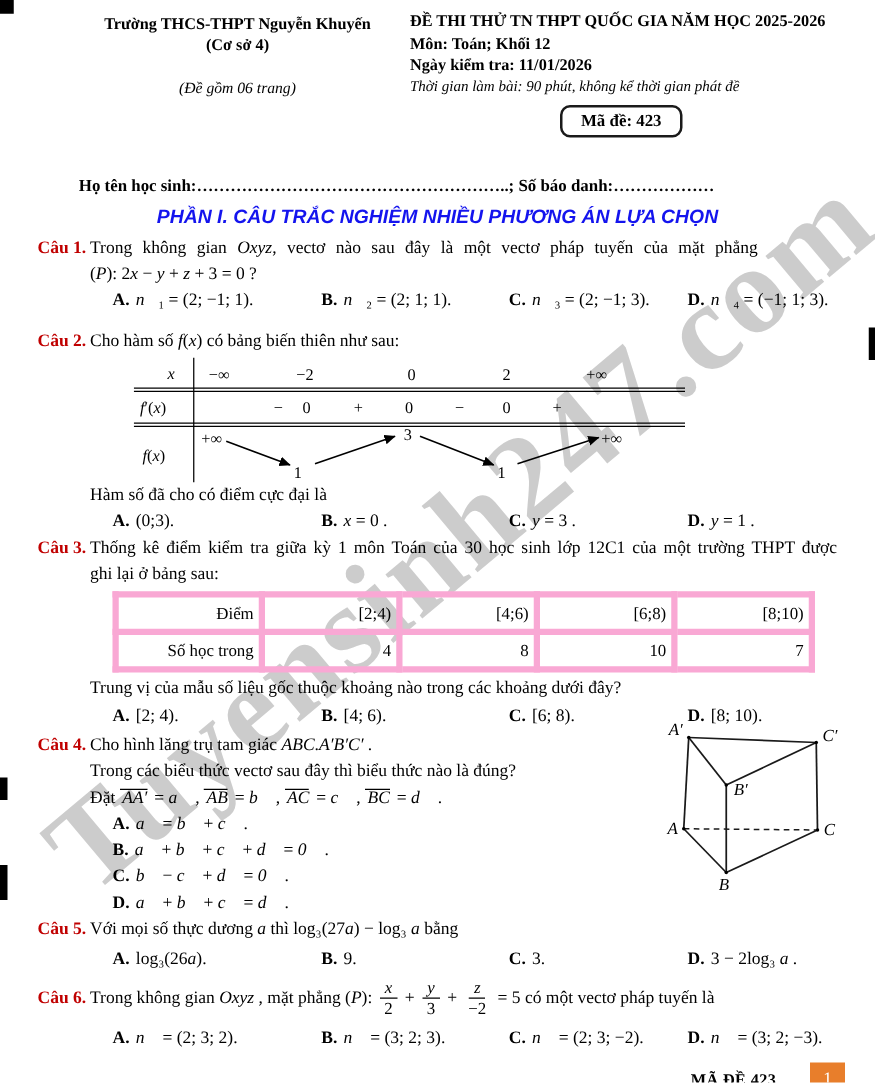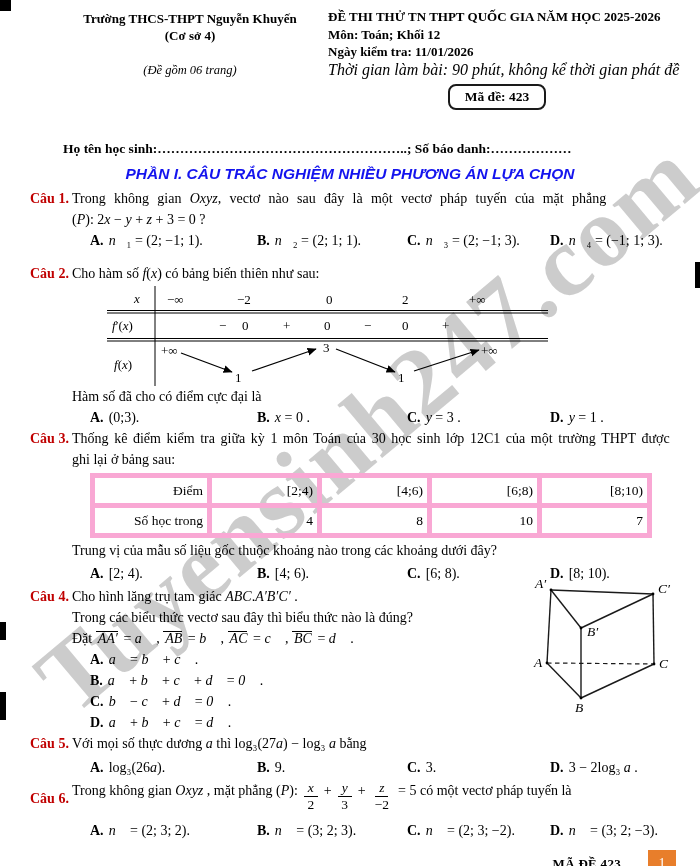--- a/index.html
+++ b/index.html
@@ -11,21 +11,21 @@
     white-space:nowrap;color:#9b9b9b;opacity:.5;transform:rotate(-40deg);
     transform-origin:0 0;letter-spacing:2px;z-index:0;}
   .layer{position:relative;z-index:1;}
   
   #hleft{position:absolute;left:55px;top:10px;width:270px;text-align:center;
     font-weight:bold;font-size:13px;line-height:17px;}
   #hleft .note{font-weight:normal;font-style:italic;margin-top:18px;font-size:12.5px;}
   #hright{position:absolute;left:328px;top:8px;width:368px;text-align:left;
     font-size:13px;line-height:17.5px;}
   #hright .b{font-weight:bold;}
-  #hright .it{font-style:italic;font-size:16px;}
+  #hright .it{font-style:italic;font-size:12px;}
   #code-badge{position:absolute;left:448px;top:84px;width:98px;box-sizing:border-box;
     border:2px solid #1a1a1a;border-radius:8px;text-align:center;font-weight:bold;
     font-size:13.5px;padding:3px 0;background:#fff;}
   #student-line{position:absolute;left:63px;top:141px;font-weight:bold;font-size:13.5px;}
   #section-title{position:absolute;left:0;right:0;top:165px;text-align:center;
     color:#1414ee;font-family:"Liberation Sans","DejaVu Sans",sans-serif;
     font-weight:bold;font-style:italic;font-size:15.5px;}
   
   #qs{position:absolute;left:12px;right:0;top:188px;font-size:14px;line-height:21px;}
   .q{position:relative;padding-left:60px;padding-right:25px;}
@@ -43,21 +43,21 @@
   
   .bbt{position:relative;width:445px;height:100px;margin:2px 0 0 35px;font-size:13px;}
   .bbt svg{position:absolute;left:0;top:0;}
   .bbt span{position:absolute;white-space:nowrap;}
   
   .freq{border-collapse:collapse;margin:3px 0 2px 18px;font-size:13.5px;}
   .freq td{border:5px solid #f9a8d4;height:25px;text-align:right;padding:0 4px;}
   .freq td:first-child{width:104px;}
   .freq td{width:97px;}
   
-  .fracline{display:flex;gap:6px;min-height:36px;}
+  .fracline{display:flex;align-items:center;gap:6px;min-height:36px;}
   .frac{display:inline-flex;flex-direction:column;align-items:center;line-height:1.15;font-size:13.5px;}
   .frac .fn{padding:0 4px;border-bottom:1px solid #000;font-style:italic;}
   .frac .fd{padding:0 3px;}
   
   #prism{position:absolute;left:533px;top:576px;z-index:1;}
   #prism text{font-family:"Liberation Serif","DejaVu Serif",serif;font-style:italic;font-size:13.5px;}
   
   #footer{position:absolute;right:24px;top:806px;display:flex;gap:27px;align-items:center;z-index:1;margin-top:44px;}
   #footer .code{font-weight:bold;font-size:13px;letter-spacing:.3px;}
   #page-box{width:28px;height:28px;background:#e87e2b;color:#fff;text-align:center;

